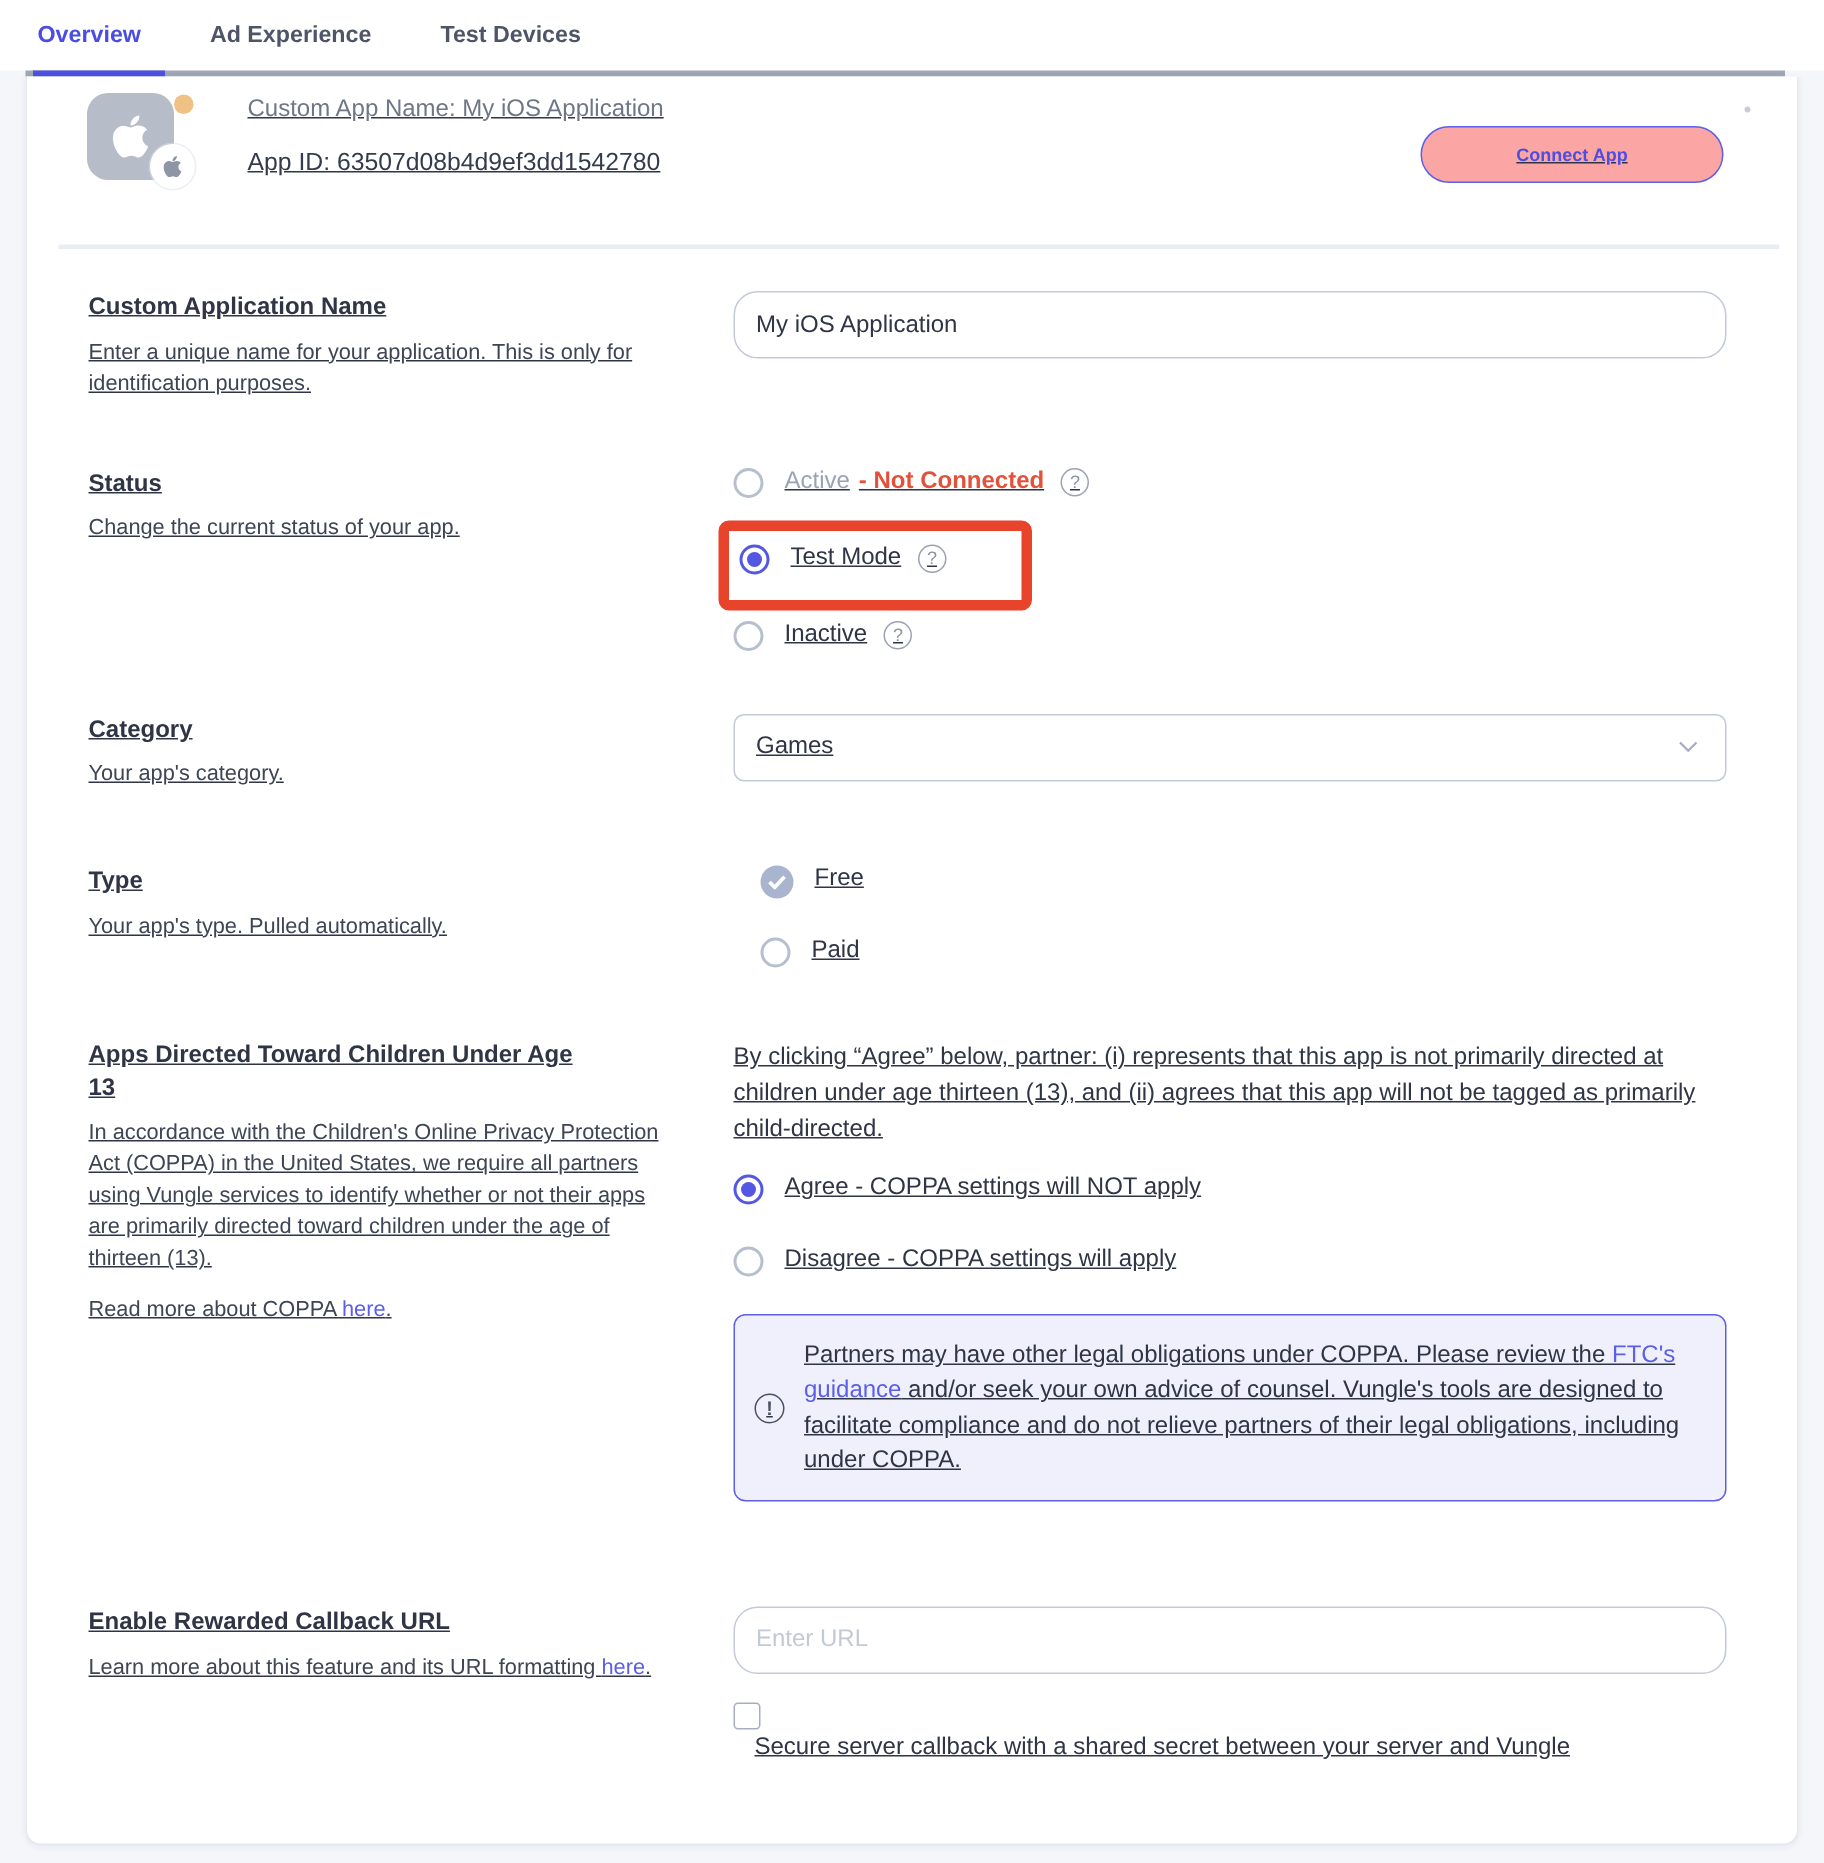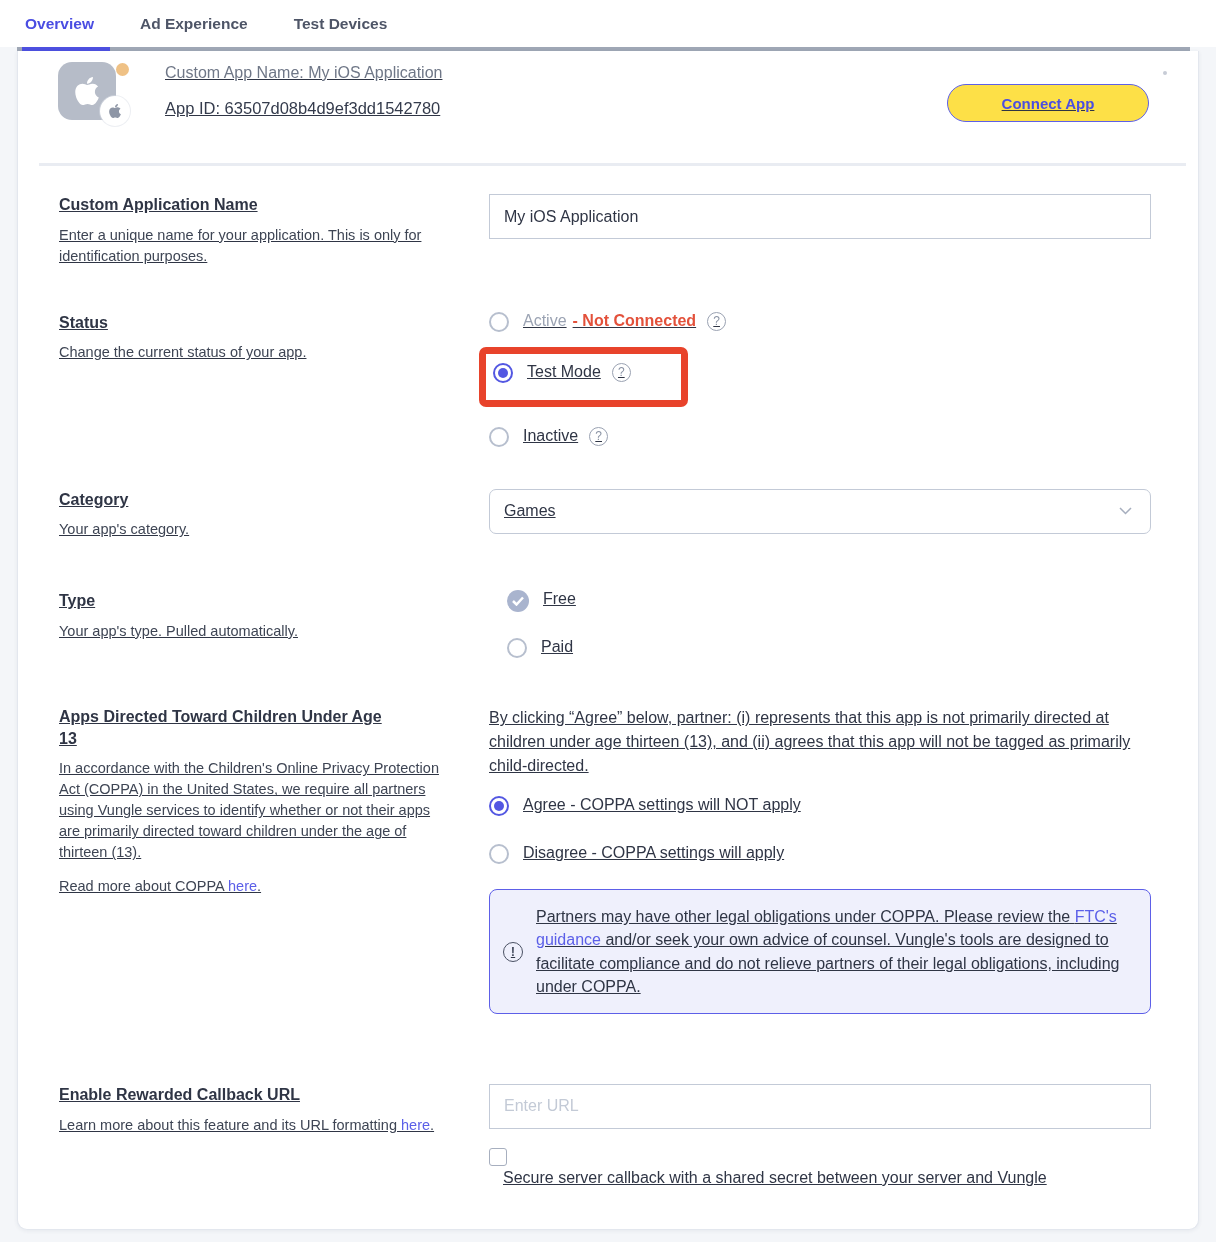--- a/index.html
+++ b/index.html
@@ -38,40 +38,40 @@
   .notif-dot { position:absolute; right:-13px; top:1px; width:13px; height:13px; border-radius:50%; background:#EFC185; }
   .platform-badge { position:absolute; right:-14px; bottom:-6px; width:30px; height:30px; border-radius:50%; background:#FFFFFF; display:flex; align-items:center; justify-content:center; box-shadow:0 0 0 1px rgba(220,224,232,0.5); }
   .platform-badge svg { width:16px; height:16px; fill:#8E96A6; }
   .header-text { margin-left:49px; padding-top:2px; }
   .app-name-line { color:#6F7787; font-size:16px; }
   .app-id-line { color:#343B4C; font-size:16.5px; margin-top:17px; }
   .connect-btn {
     margin-left:auto; margin-right:9px; margin-top:22px;
     width:202px; height:38px;
     border:1.5px solid #5D60E8; border-radius:19px;
-    background:#fde047; color:#4B4EE0;
+    background:#fca5a5; color:#4B4EE0;
     font-family:"Liberation Sans", sans-serif;
-    font-weight:bold; font-size:15px;
+    font-weight:bold; font-size:12px;
     display:flex; align-items:center; justify-content:center;
     cursor:pointer;
   }
   .tiny-dot { position:absolute; top:20px; right:31px; width:4px; height:4px; border-radius:50%; background:#C7CCD6; }
   .divider { height:3px; background:#E9ECF2; margin:0 12px 0 21px; }
 
   
   .form { padding:28px 47px 0 41px; }
   .row { display:grid; grid-template-columns:430px 1fr; }
   .label-col { padding-right:40px; }
   .section-title { font-size:16px; font-weight:bold; color:#2F3545; margin:0 0 9px; line-height:1.35; }
   .section-desc { font-size:14.5px; color:#3E4554; line-height:1.45; margin:0; }
   .link { color:#5B5FE8; cursor:pointer; text-decoration:none; }
 
   .text-input {
     width:100%; height:45px;
-    border:1.5px solid #C3CAD7; border-radius:0;
+    border:1.5px solid #C3CAD7; border-radius:16px;
     font-family:"Liberation Sans", sans-serif;
     font-size:16px; color:#2F3545;
     padding:0 14px; background:#FFFFFF; outline:none;
   }
   .text-input::placeholder { color:#C3CAD6; }
 
   .select {
     width:100%; height:45px;
     border:1.5px solid #C3CAD7; border-radius:7px;
     display:flex; align-items:center; justify-content:space-between;
@@ -91,21 +91,21 @@
     font-size:12px; display:flex; align-items:center; justify-content:center;
     margin-left:11px; flex-shrink:0;
   }
   .check-circle { width:22px; height:22px; border-radius:50%; background:#A9B4CE; display:flex; align-items:center; justify-content:center; flex-shrink:0; }
   .check-circle svg { width:12px; height:10px; stroke:#FFFFFF; stroke-width:2.5; fill:none; }
 
   .annotation-box {
     border:7px solid #E8432B; border-radius:7px;
     width:fit-content;
     padding:9px 50px 9px 7px;
-    margin:7px 0 20px -10px;
+    margin:7px 0 7px -10px;
   }
 
   .para { font-size:16px; color:#2F3545; line-height:1.5; margin:0 0 18px; }
   .notice-box {
     display:flex; align-items:center; gap:13px;
     background:#EFF0FC; border:1.5px solid #5D5FE8; border-radius:8px;
     padding:15px 20px 15px 13px;
     margin-top:17px;
   }
   .notice-icon {

